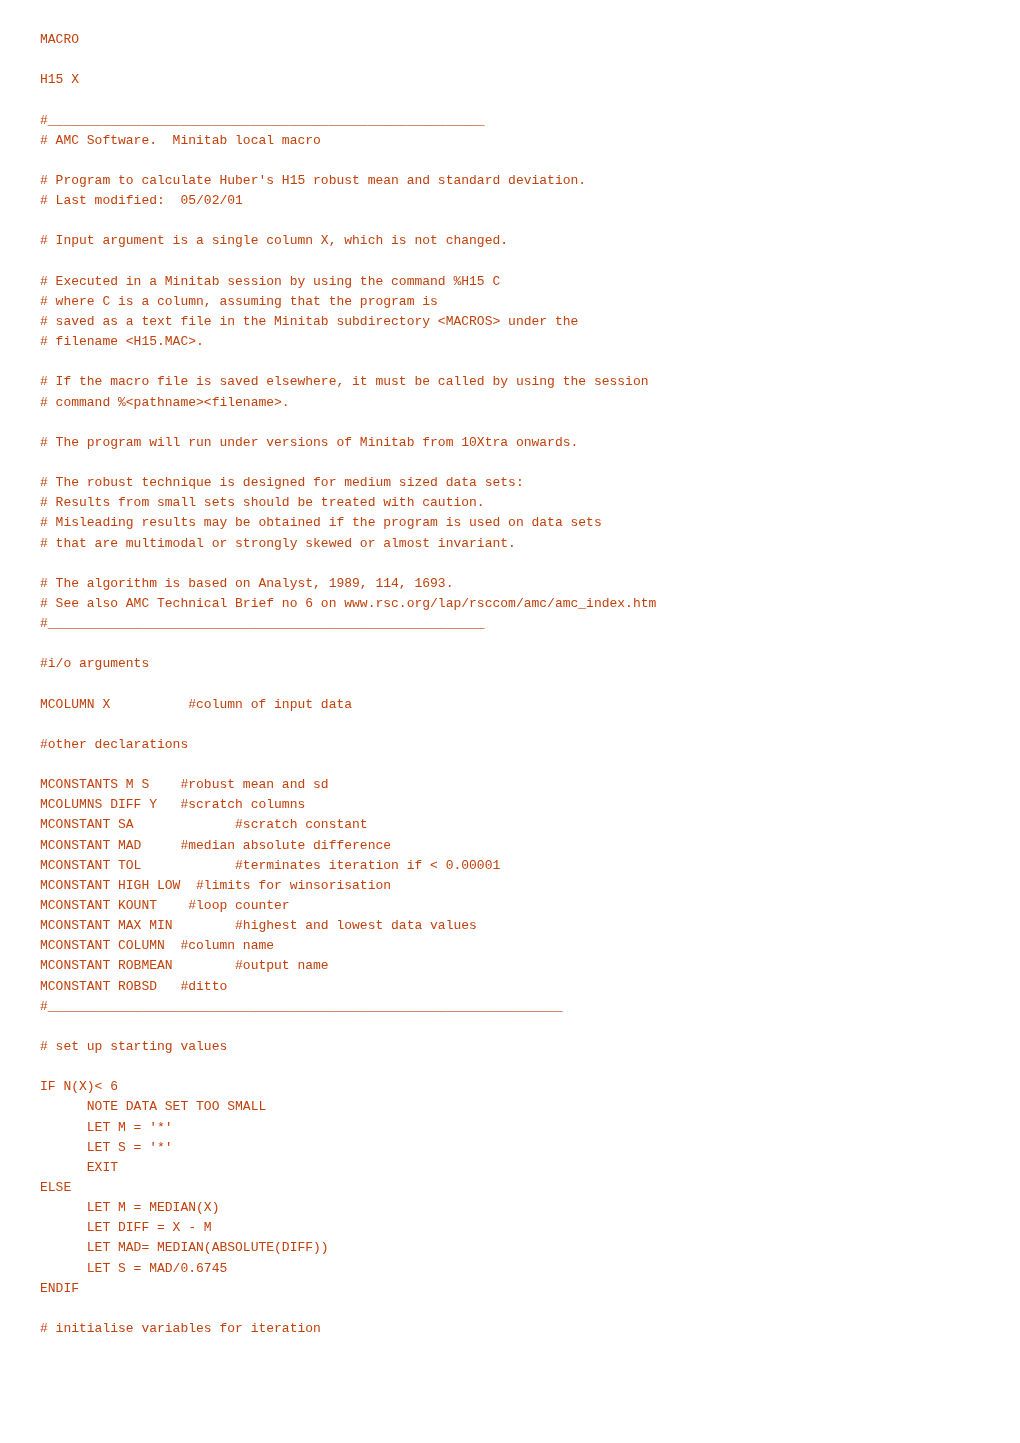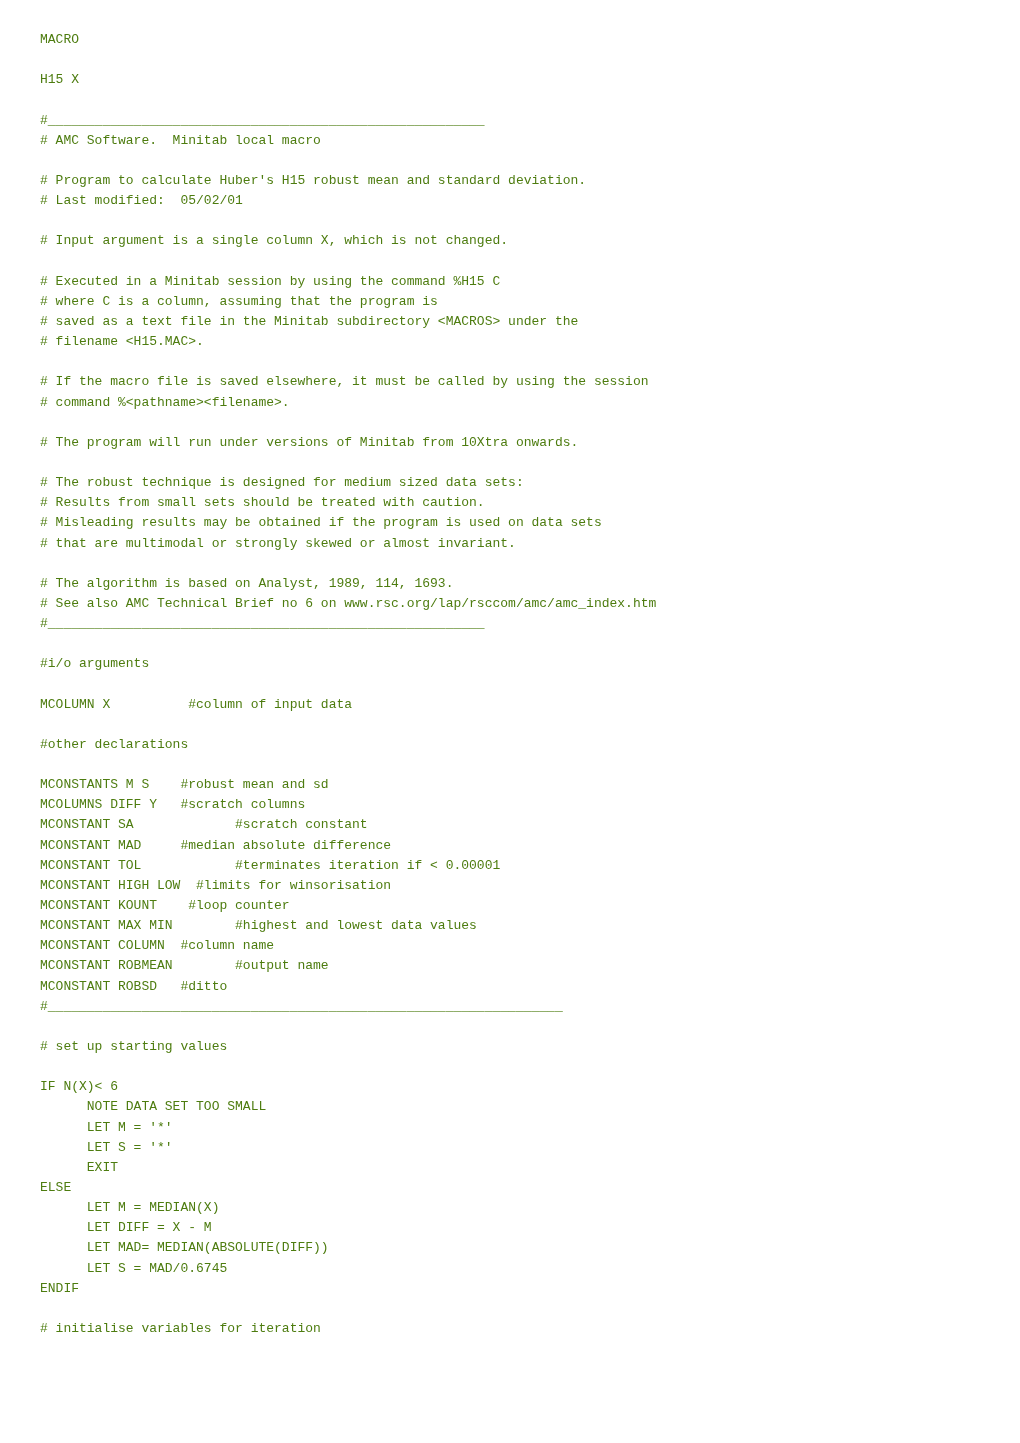--- a/index.html
+++ b/index.html
@@ -14,21 +14,21 @@
       color: #000000;
       width: 1020px;
       min-height: 1443px;
       padding: 30px 40px;
       line-height: 1.5;
     }
     .code-block {
       white-space: pre;
       font-family: 'Courier New', Courier, monospace;
       font-size: 13px;
-      color: #4d7c0f;
+      color: #c2410c;
       line-height: 1.55;
     }
   </style>
 </head>
 <body>
 
 <div class="code-block">MACRO
 
 H15 X
 

